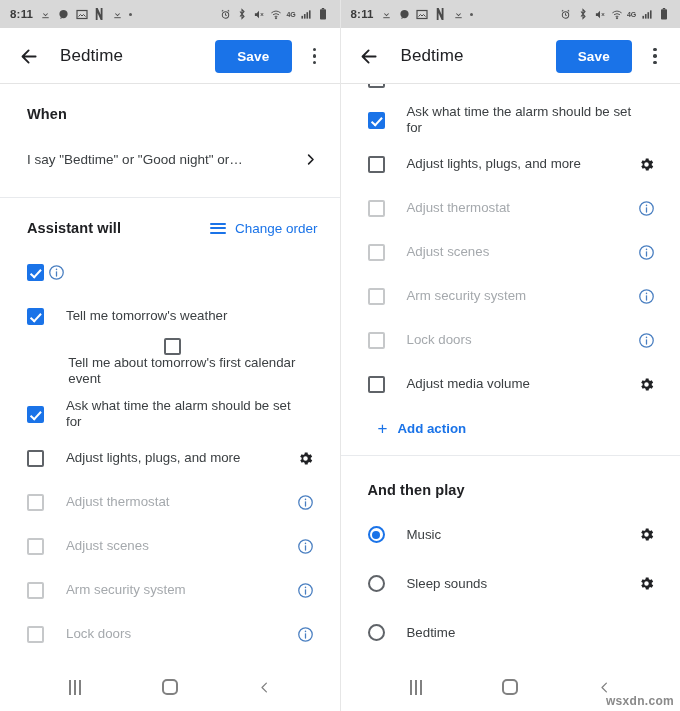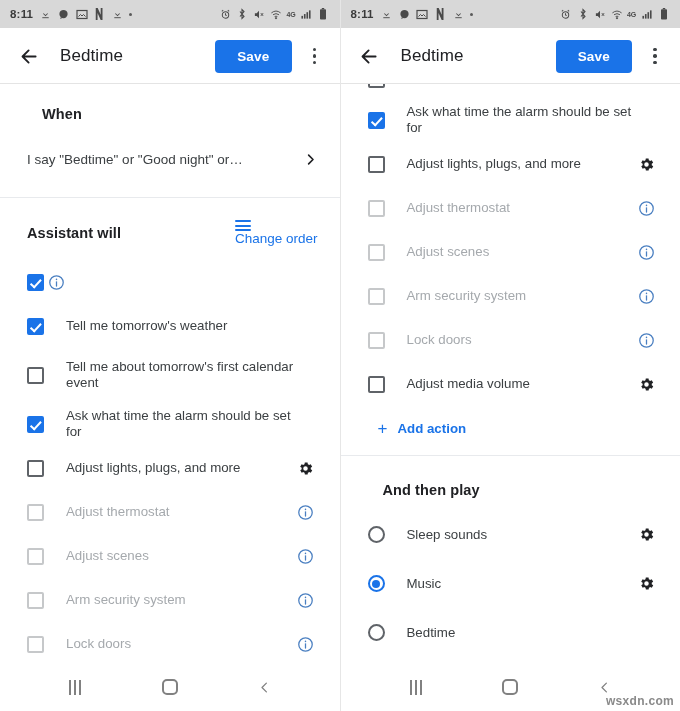--- a/index.html
+++ b/index.html
@@ -129,35 +129,36 @@
     overflow: hidden;
     background: #fff;
   }
   .content-inner { position: relative; }
   .content-inner.scrolled { margin-top: -24px; }
 
   .section-title {
     font-size: 14.5px;
     font-weight: 700;
     color: #202124;
-    padding: 22px 0 0 42px;
+    padding: 22px 0 0 27px;
     letter-spacing: .1px;
   }
   .section-header {
     display: flex;
     align-items: center;
     padding: 22px 22px 0 27px;
   }
   .section-header .section-title { padding: 0; flex: 1; }
   .change-order {
     display: flex;
+    align-items: center;
+    gap: 9px;
     color: #1a73e8;
     font-size: 13.5px;
     cursor: pointer;
-    flex-direction: column;
   }
   .reorder-icon { display: flex; flex-direction: column; gap: 2.5px; }
   .reorder-icon span {
     display: block;
     width: 16px; height: 2px;
     background: #1a73e8;
     border-radius: 1px;
   }
 
   .when-row {
@@ -180,21 +181,21 @@
   }
 
   
   .action-row {
     display: flex;
     align-items: center;
     padding: 0 22px 0 27px;
     min-height: 44px;
     cursor: pointer;
   }
-  .action-row.tall { min-height: 54px; }
+  .action-row.tall { min-height: 54px; flex-direction: column; }
   .cb {
     width: 17px; height: 17px;
     border: 2px solid #5f6368;
     border-radius: 2px;
     box-sizing: border-box;
     flex: 0 0 auto;
     position: relative;
     background: #fff;
   }
   .cb.checked {
@@ -720,32 +721,32 @@
           <span>Add action</span>
         </div>
 
         <div class="divider"></div>
 
         <div class="section-title" style="padding-top:26px">And then play</div>
 
         <div style="height:12px"></div>
 
         <div class="action-row radio-row">
+          <span class="radio selected"></span>
+          <span class="row-label">Music</span>
+          <span class="trailing">
+            <svg class="gear-icon" width="17" height="17" viewBox="0 0 24 24" fill="currentColor">
+                <path d="M19.4 13a7.6 7.6 0 000-2l2-1.6-2-3.4-2.4 1a7.6 7.6 0 00-1.7-1l-.4-2.5h-3.9l-.4 2.5a7.6 7.6 0 00-1.7 1l-2.4-1-2 3.4L6.6 11a7.6 7.6 0 000 2l-2 1.6 2 3.4 2.4-1a7.6 7.6 0 001.7 1l.4 2.5h3.9l.4-2.5a7.6 7.6 0 001.7-1l2.4 1 2-3.4zM12 15.2A3.2 3.2 0 1112 8.8a3.2 3.2 0 010 6.4z"></path>
+              </svg>
+          </span>
+        </div>
+
+        <div class="action-row radio-row">
           <span class="radio"></span>
           <span class="row-label">Sleep sounds</span>
-          <span class="trailing">
-            <svg class="gear-icon" width="17" height="17" viewBox="0 0 24 24" fill="currentColor">
-                <path d="M19.4 13a7.6 7.6 0 000-2l2-1.6-2-3.4-2.4 1a7.6 7.6 0 00-1.7-1l-.4-2.5h-3.9l-.4 2.5a7.6 7.6 0 00-1.7 1l-2.4-1-2 3.4L6.6 11a7.6 7.6 0 000 2l-2 1.6 2 3.4 2.4-1a7.6 7.6 0 001.7 1l.4 2.5h3.9l.4-2.5a7.6 7.6 0 001.7-1l2.4 1 2-3.4zM12 15.2A3.2 3.2 0 1112 8.8a3.2 3.2 0 010 6.4z"></path>
-              </svg>
-          </span>
-        </div>
-
-        <div class="action-row radio-row">
-          <span class="radio selected"></span>
-          <span class="row-label">Music</span>
           <span class="trailing">
             <svg class="gear-icon" width="17" height="17" viewBox="0 0 24 24" fill="currentColor">
                 <path d="M19.4 13a7.6 7.6 0 000-2l2-1.6-2-3.4-2.4 1a7.6 7.6 0 00-1.7-1l-.4-2.5h-3.9l-.4 2.5a7.6 7.6 0 00-1.7 1l-2.4-1-2 3.4L6.6 11a7.6 7.6 0 000 2l-2 1.6 2 3.4 2.4-1a7.6 7.6 0 001.7 1l.4 2.5h3.9l.4-2.5a7.6 7.6 0 001.7-1l2.4 1 2-3.4zM12 15.2A3.2 3.2 0 1112 8.8a3.2 3.2 0 010 6.4z"></path>
               </svg>
           </span>
         </div>
 
         <div class="action-row radio-row">
           <span class="radio"></span>
           <span class="row-label">Bedtime</span>

